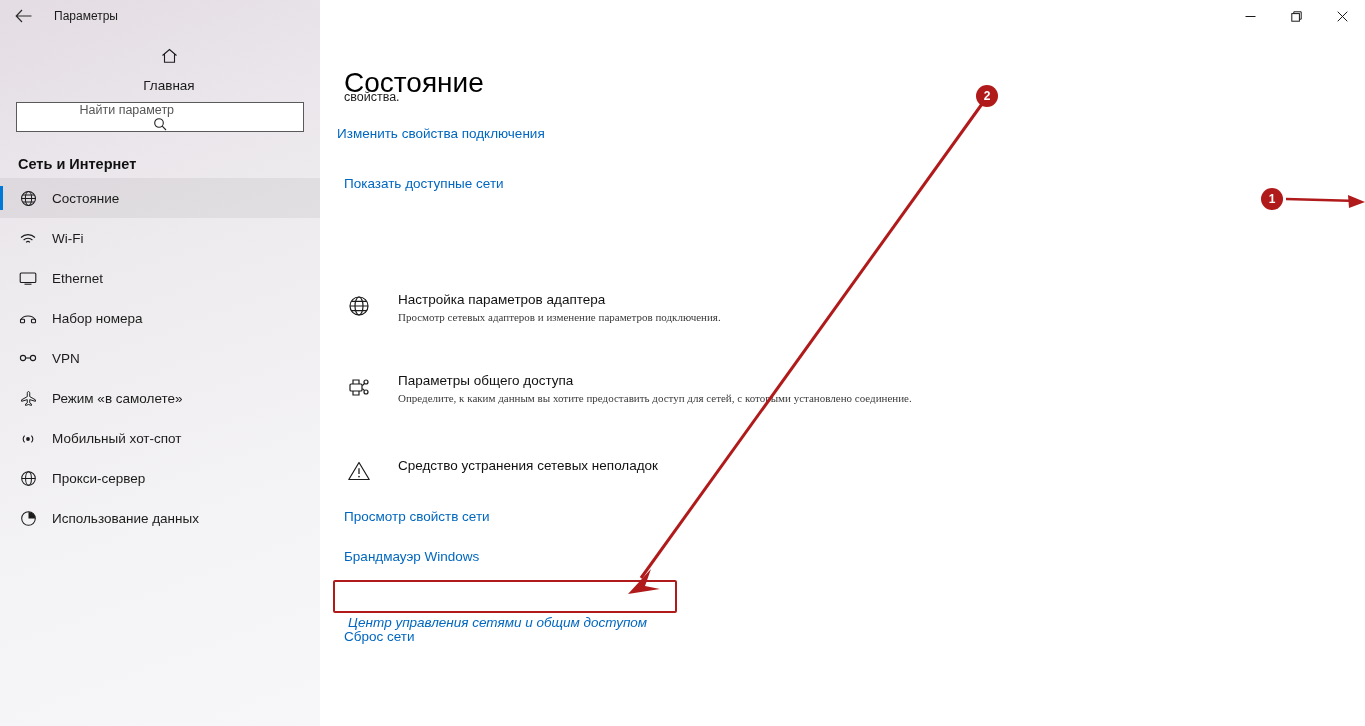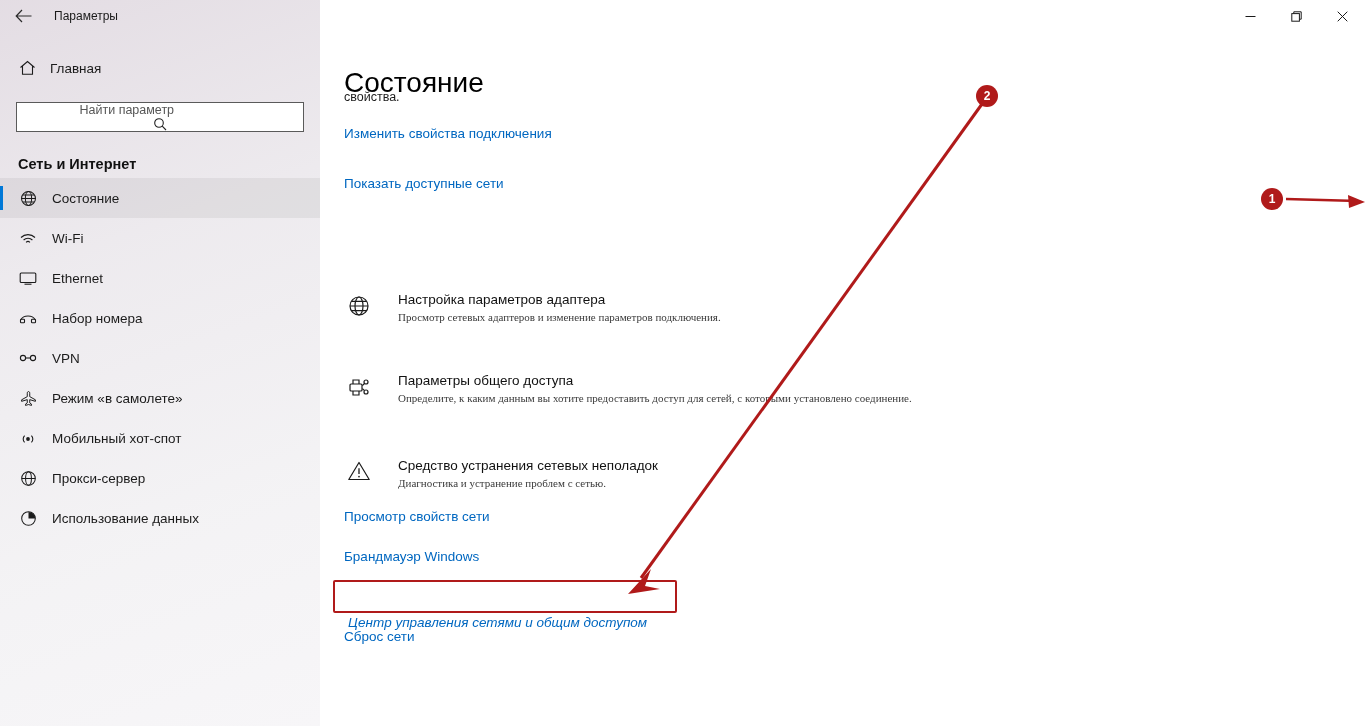--- a/index.html
+++ b/index.html
@@ -76,20 +76,21 @@
     top: 48px;
     left: 0;
     right: 0;
   }
   .home-row {
     display: flex;
     align-items: center;
     height: 40px;
     padding-left: 18px;
     gap: 14px;
+    flex-direction: column;
   }
   .home-row .ico { width: 18px; display:flex; align-items:center; justify-content:center; color:#1c1c1c; }
   .home-row .lbl { font-size: 13.5px; color: #1b1b1b; }
 
   .search-wrap {
     margin: 14px 0 0 16px;
     width: 288px;
     height: 30px;
     background: #ffffff;
     border: 1px solid #5a5a5a;
@@ -180,21 +181,21 @@
     top: 90px;
     font-size: 12.5px;
     color: #1b1b1b;
   }
   .link {
     color: #0067c0;
     font-size: 13.5px;
     text-decoration: none;
   }
 
-  .link-a { position: absolute; left: 24px; top: 126px; }
+  .link-a { position: absolute; left: 17px; top: 126px; }
   .link-b { position: absolute; left: 24px; top: 176px; }
 
   .h2 {
     position: absolute;
     left: 24px;
     top: 234px;
     font-size: 19px;
     color: #000;
     font-weight: normal;
   }
@@ -465,21 +466,20 @@
     <div class="opt opt-3">
       <span class="glyph">
         <svg width="24" height="22" viewBox="0 0 24 22" aria-hidden="true">
           <path d="M12 2.5 L22.2 19.5 H1.8 Z" fill="none" stroke="#1b1b1b" stroke-width="1.2" stroke-linejoin="round"></path>
           <path d="M12 8.3 V14" stroke="#1b1b1b" stroke-width="1.3"></path>
           <circle cx="12" cy="16.6" r="0.85" fill="#1b1b1b"></circle>
         </svg>
       </span>
       <span>
         <div class="opt-title">Средство устранения сетевых неполадок</div>
-        <div class="opt-desc">Диагностика и устранение проблем с сетью.</div>
       </span>
     </div>
 
     <a class="link link-c" href="#">Просмотр свойств сети</a>
     <a class="link link-d" href="#">Брандмауэр Windows</a>
     <a class="link link-e" href="#">Центр управления сетями и общим доступом</a>
     <a class="link link-f" href="#">Сброс сети</a>
 
     <div class="hl-box"></div>
   </div>

